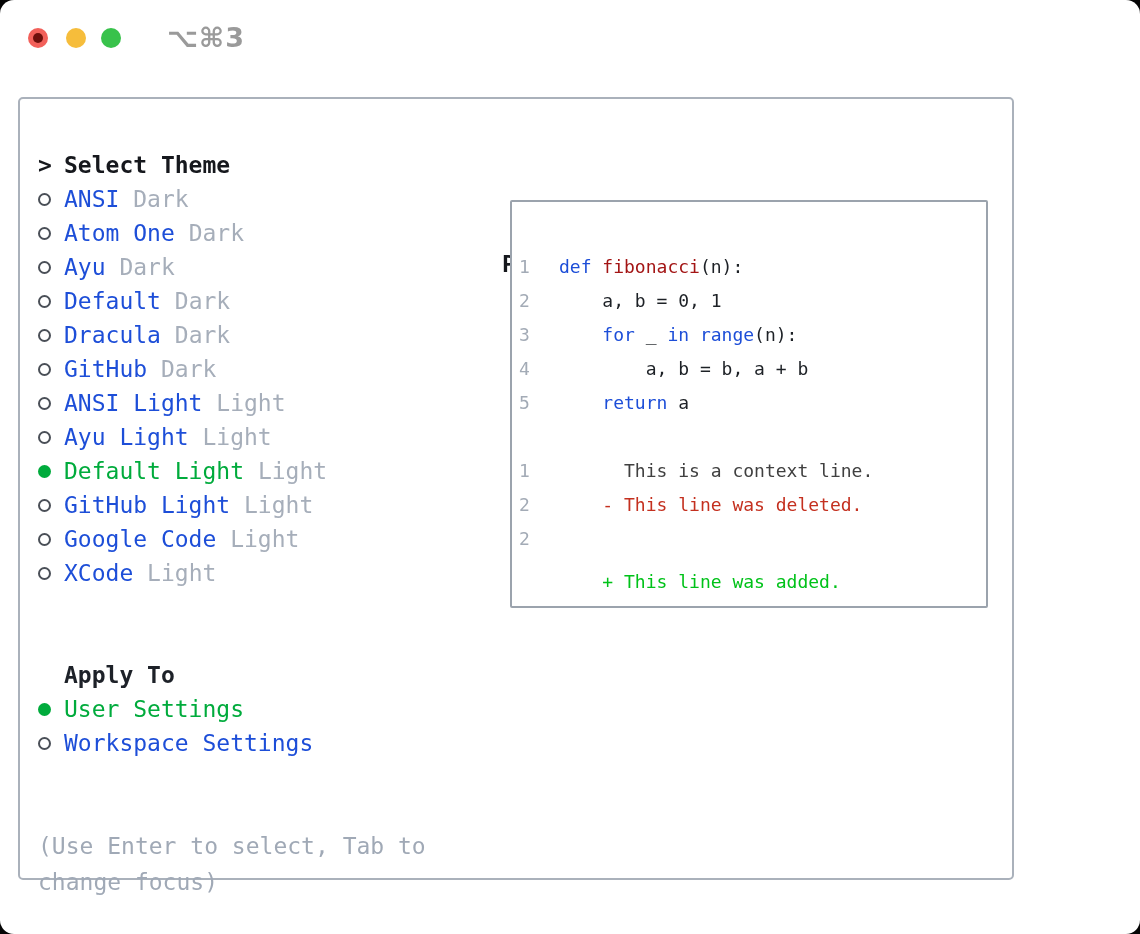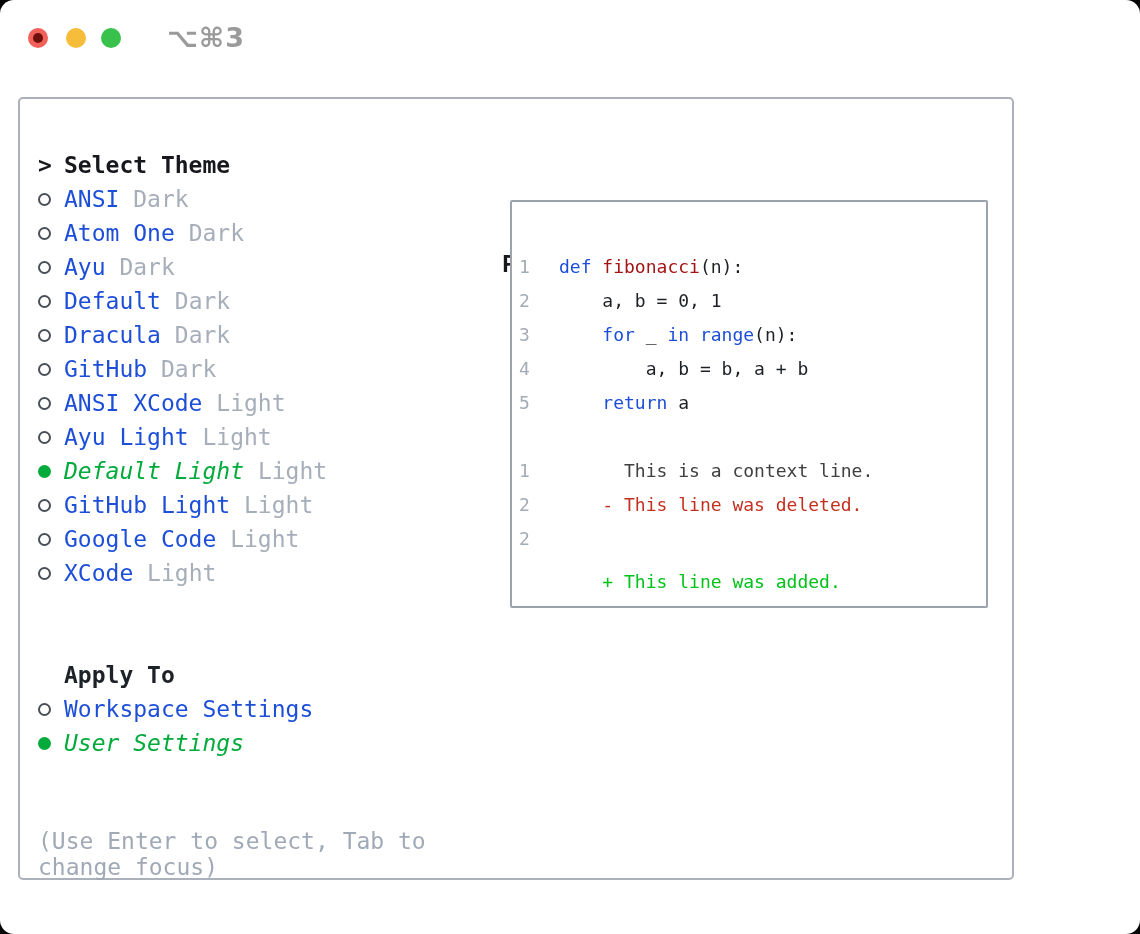--- a/index.html
+++ b/index.html
@@ -43,25 +43,25 @@
     width:26px;flex:0 0 26px;display:flex;align-items:center;
   }
   .prompt{font-weight:bold;color:#16181d;}
   .circle{
     width:13px;height:13px;border-radius:50%;
     border:2px solid #4a4f57;box-sizing:border-box;
   }
   .circle.filled{border:none;background:#00ab3c;}
   .hdr{font-weight:bold;color:#16181d;}
   .item-name{color:#1d4ed8;}
-  .item-name.sel{color:#00ab3c;font-style:italic;}
+  .item-name.sel{color:#00ab3c;}
   .item-tag{color:#a6aeba;text-align:right;}
   .spacer{height:34px;}
   .subhdr{color:#1d2128;font-weight:bold;}
-  .hint{color:#a0a9b6;white-space:pre;line-height:26px;margin-top:0;}
+  .hint{color:#a0a9b6;white-space:pre;line-height:36px;margin-top:0;}
   
   .preview-hdr{
     position:absolute;left:482px;top:148px;
     font-size:23px;line-height:34px;font-weight:bold;color:#16181d;
   }
   .preview-box{
     position:absolute;left:490px;top:101px;width:474px;height:404px;
     border:2px solid #9ba3ad;border-radius:2px;background:#fff;
     margin-top:0;
   }
@@ -97,35 +97,35 @@
       <div class="row">
         <span class="gutter"><span class="prompt">&gt;</span></span><span class="hdr">Select Theme</span>
       </div>
       <div id="theme-list">
           <div class="row"><span class="gutter"><span class="circle"></span></span><span class="item-name">ANSI </span><span class="item-tag">Dark</span></div>
           <div class="row"><span class="gutter"><span class="circle"></span></span><span class="item-name">Atom One </span><span class="item-tag">Dark</span></div>
           <div class="row"><span class="gutter"><span class="circle"></span></span><span class="item-name">Ayu </span><span class="item-tag">Dark</span></div>
           <div class="row"><span class="gutter"><span class="circle"></span></span><span class="item-name">Default </span><span class="item-tag">Dark</span></div>
           <div class="row"><span class="gutter"><span class="circle"></span></span><span class="item-name">Dracula </span><span class="item-tag">Dark</span></div>
           <div class="row"><span class="gutter"><span class="circle"></span></span><span class="item-name">GitHub </span><span class="item-tag">Dark</span></div>
-          <div class="row"><span class="gutter"><span class="circle"></span></span><span class="item-name">ANSI XCode </span><span class="item-tag">Light</span></div>
+          <div class="row"><span class="gutter"><span class="circle"></span></span><span class="item-name">ANSI Light </span><span class="item-tag">Light</span></div>
           <div class="row"><span class="gutter"><span class="circle"></span></span><span class="item-name">Ayu Light </span><span class="item-tag">Light</span></div>
           <div class="row"><span class="gutter"><span class="circle filled"></span></span><span class="item-name sel">Default Light </span><span class="item-tag">Light</span></div>
           <div class="row"><span class="gutter"><span class="circle"></span></span><span class="item-name">GitHub Light </span><span class="item-tag">Light</span></div>
           <div class="row"><span class="gutter"><span class="circle"></span></span><span class="item-name">Google Code </span><span class="item-tag">Light</span></div>
           <div class="row"><span class="gutter"><span class="circle"></span></span><span class="item-name">XCode </span><span class="item-tag">Light</span></div>
         </div>
       <div class="spacer"></div>
       <div class="spacer"></div>
       <div class="row">
         <span class="gutter"></span><span class="subhdr">Apply To</span>
       </div>
       <div id="apply-list">
+          <div class="row"><span class="gutter"><span class="circle filled"></span></span><span class="item-name sel">User Settings</span></div>
           <div class="row"><span class="gutter"><span class="circle"></span></span><span class="item-name">Workspace Settings</span></div>
-          <div class="row"><span class="gutter"><span class="circle filled"></span></span><span class="item-name sel">User Settings</span></div>
         </div>
       <div class="spacer"></div>
       <div class="spacer"></div>
       <div class="hint">(Use Enter to select, Tab to<br>change focus)</div>
     </div>
 
     <div class="preview-hdr">Preview</div>
     <div class="preview-box">
       <div class="code" id="code-lines"><div class="code-line"><span class="lnum">1</span><span class="tok-kw">def</span><span class="tok-plain"> </span><span class="tok-fn">fibonacci</span><span class="tok-plain">(n):</span></div><div class="code-line"><span class="lnum">2</span><span class="tok-plain">    a, b = 0, 1</span></div><div class="code-line"><span class="lnum">3</span><span class="tok-plain">    </span><span class="tok-kw">for</span><span class="tok-plain"> _ </span><span class="tok-kw">in</span><span class="tok-plain"> </span><span class="tok-kw">range</span><span class="tok-plain">(n):</span></div><div class="code-line"><span class="lnum">4</span><span class="tok-plain">        a, b = b, a + b</span></div><div class="code-line"><span class="lnum">5</span><span class="tok-plain">    </span><span class="tok-kw">return</span><span class="tok-plain"> a</span></div><div class="code-line"><span class="lnum"></span></div><div class="code-line"><span class="lnum">1</span><span class="tok-ctx">      This is a context line.</span></div><div class="code-line"><span class="lnum">2</span><span class="tok-del">    - This line was deleted.</span></div><div class="code-line"><span class="lnum">2</span><span class="tok-add">    + This line was added.</span></div></div>
     </div>

